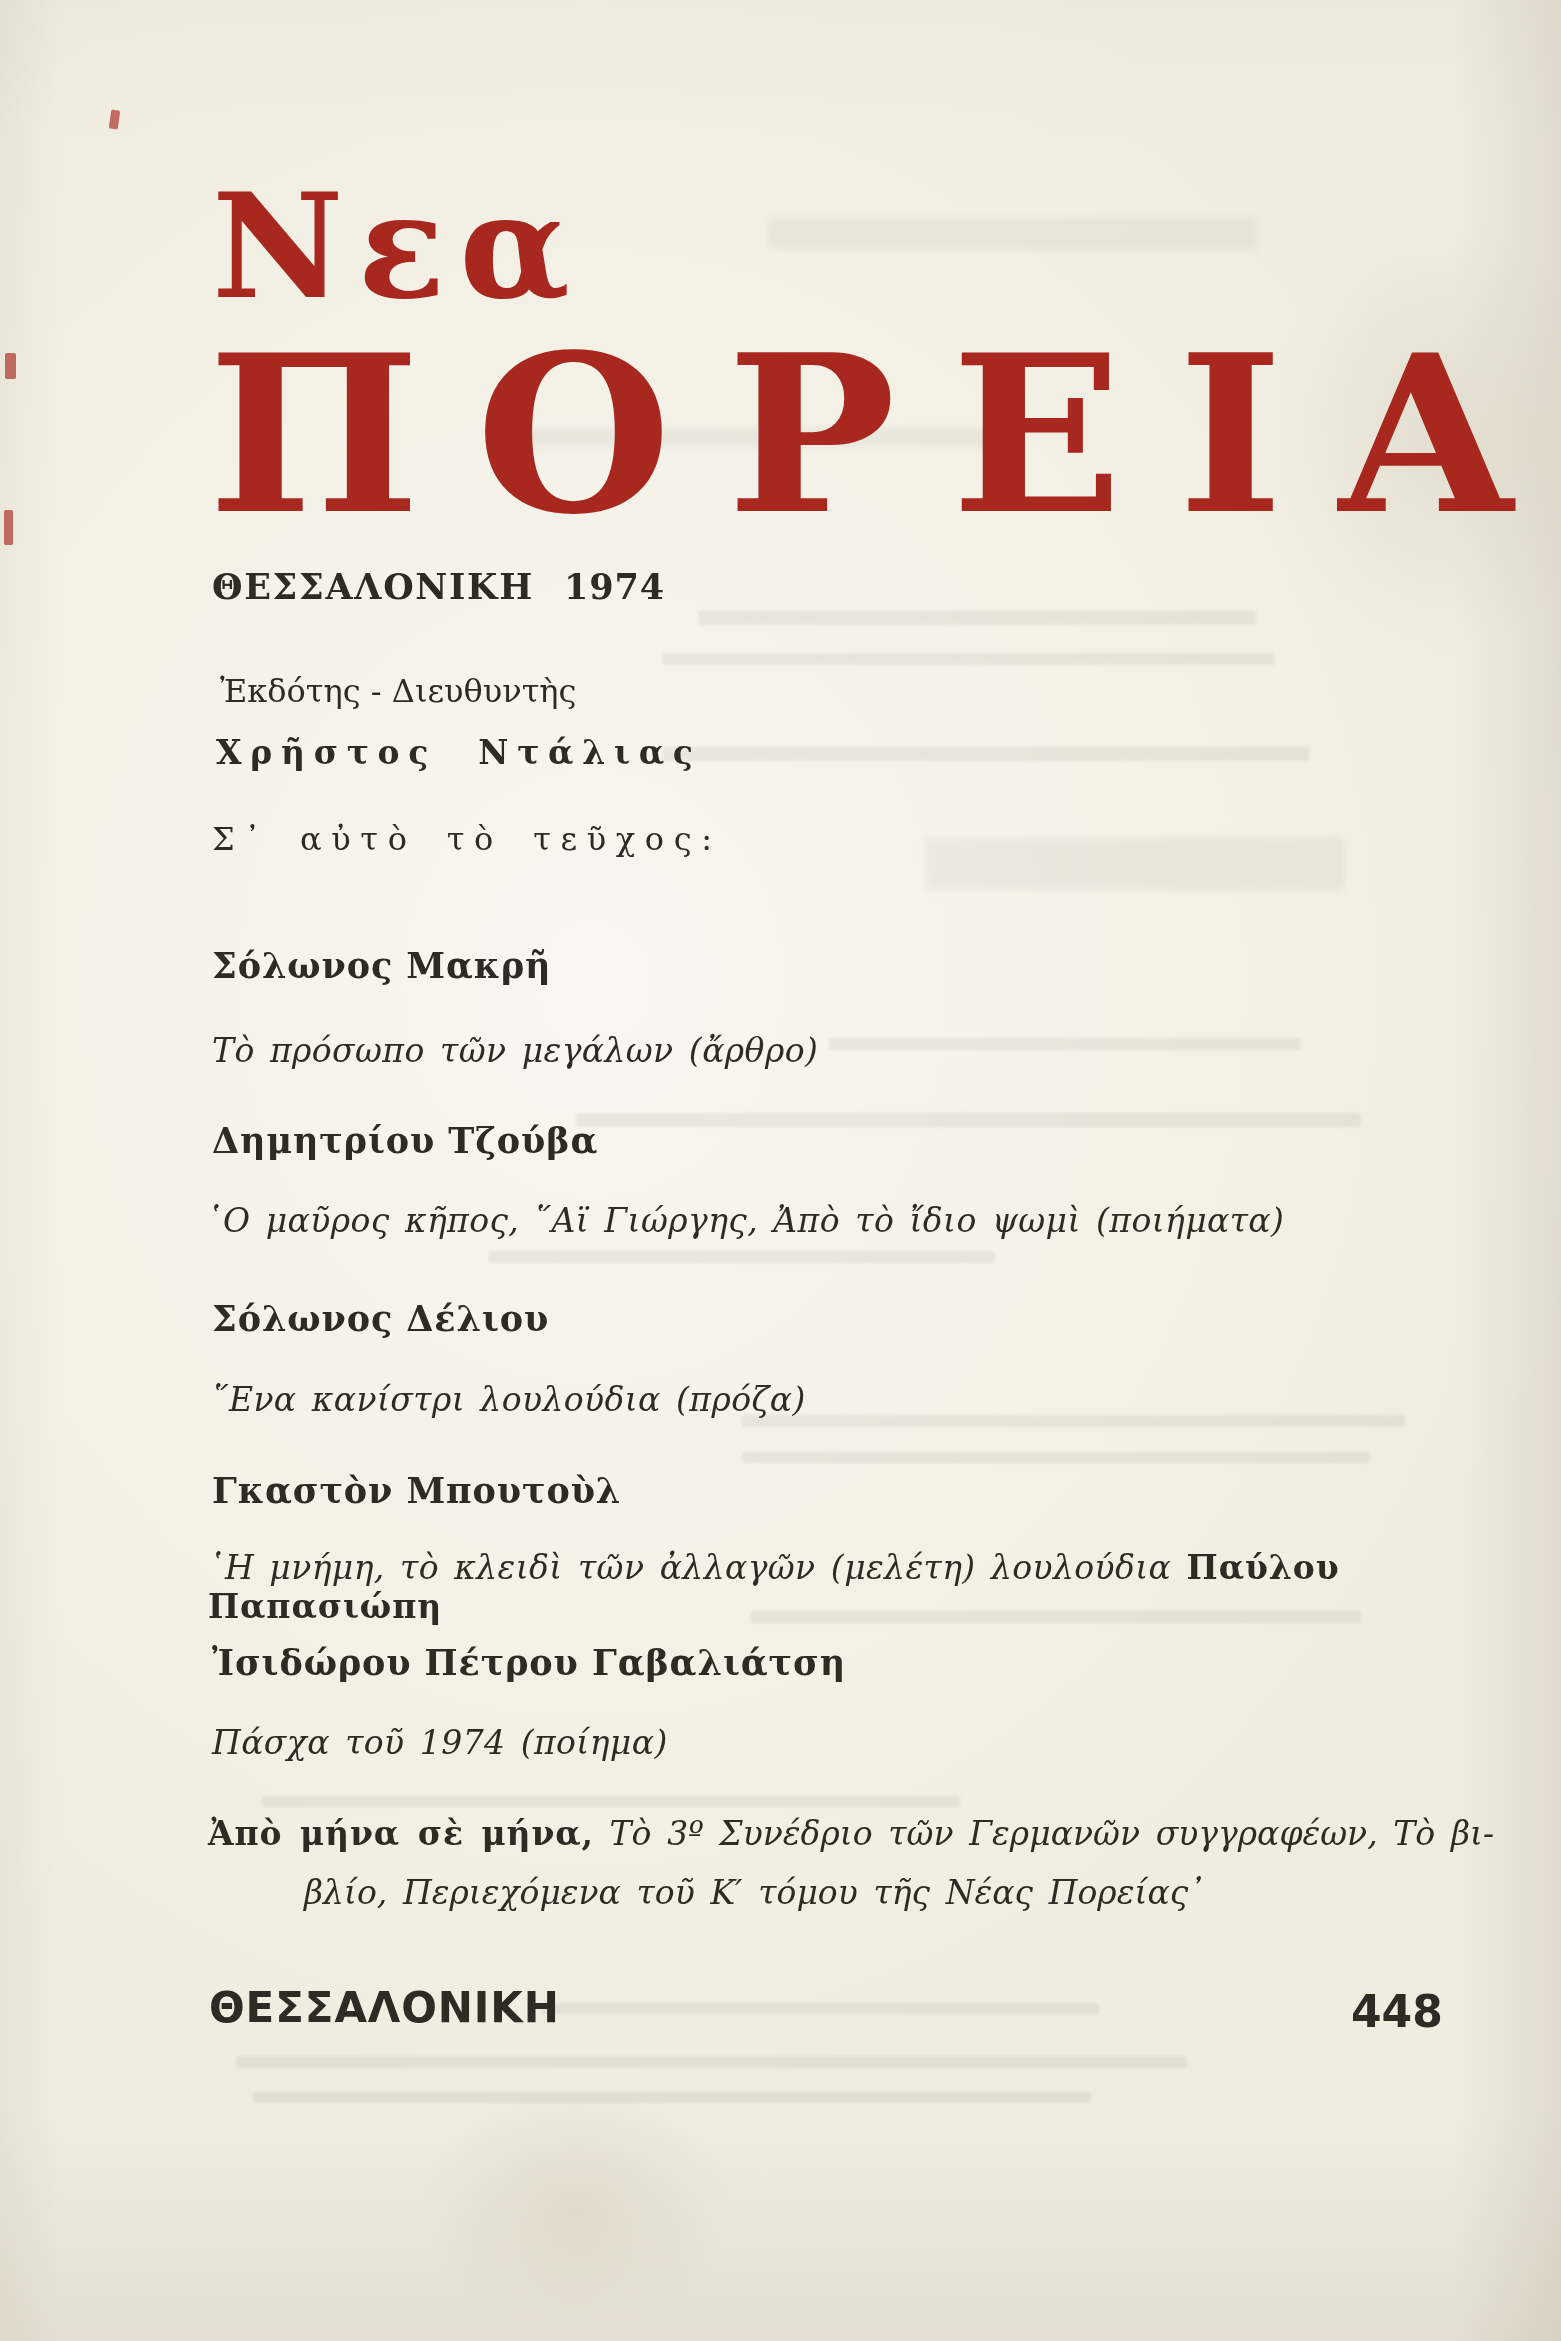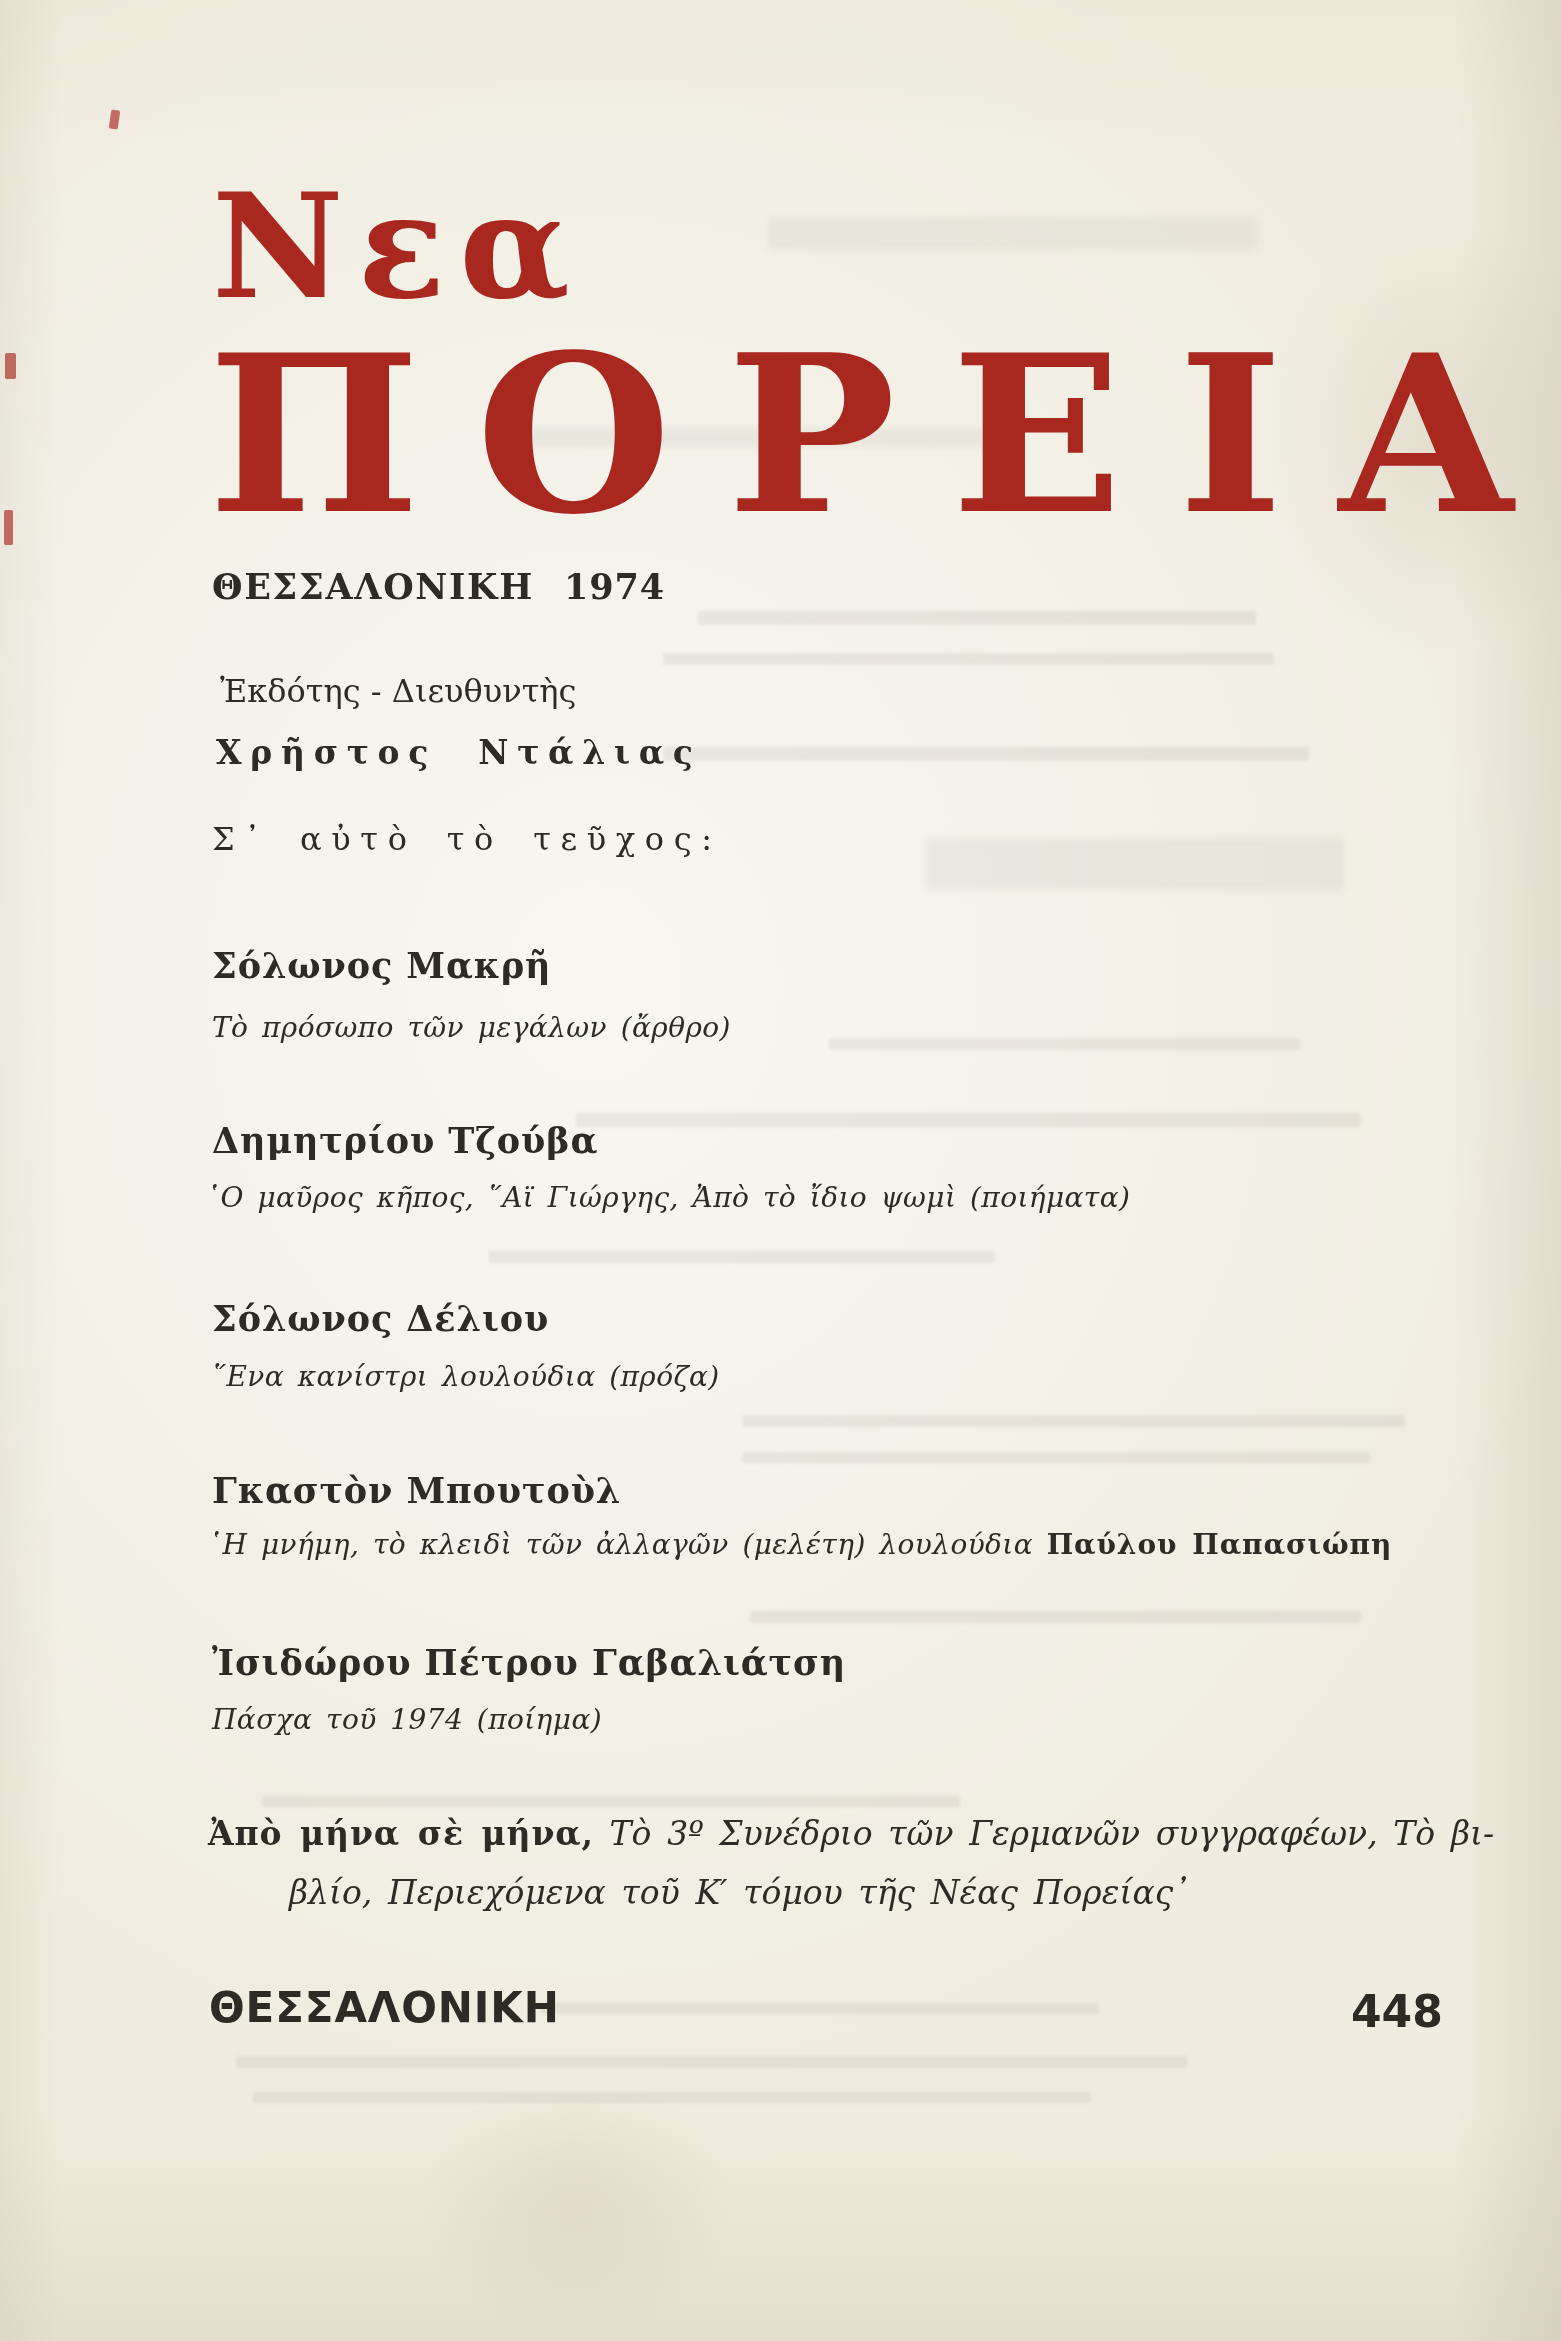--- a/index.html
+++ b/index.html
@@ -33,30 +33,30 @@
   .abs{position:absolute;white-space:nowrap;}
   .red{color:var(--accent-red);}
   .title1{left:212px;top:175px;font-size:144px;line-height:1;font-weight:bold;letter-spacing:14px;}
   .title2{left:208px;top:325px;font-size:218px;line-height:1;font-weight:bold;letter-spacing:54px;transform:scaleX(1.03);transform-origin:left;}
   .cityyear{left:212px;top:566px;font-size:35px;font-weight:bold;letter-spacing:1.7px;}
   .cityyear .year{margin-left:30px;letter-spacing:0.9px;}
   .publabel{left:220px;top:672px;font-size:32px;}
   .pubname{left:216px;top:733px;font-size:33px;font-weight:bold;letter-spacing:8.7px;word-spacing:21px;}
   .heading{left:212px;top:820px;font-size:32px;letter-spacing:9.6px;word-spacing:10.5px;}
   .author{position:absolute;left:212px;font-size:35px;font-weight:bold;letter-spacing:0.9px;}
-  .work{position:absolute;left:212px;font-size:28px;font-style:italic;letter-spacing:0.4px;word-spacing:4.4px;}
+  .work{position:absolute;left:212px;font-size:33px;font-style:italic;letter-spacing:0.4px;word-spacing:4.4px;margin-top:20px;}
   .a1{top:945px;} .w1{top:1011px;}
   .a2{top:1120px;} .w2{top:1181px;left:206px;}
   .a3{top:1298px;} .w3{top:1360px;}
   .a4{top:1470px;} .w4{top:1528px;left:208px;}
   .a5{top:1642px;text-align:center;} .w5{top:1703px;}
   .translator{font-style:normal;font-weight:bold;letter-spacing:0.9px;}
   .paral1{left:208px;top:1814px;font-size:33px;font-style:italic;word-spacing:5.2px;}
   .paral1 .lead{font-style:normal;font-weight:bold;letter-spacing:0.9px;}
-  .paral2{left:289px;top:1873px;font-size:33px;font-style:italic;word-spacing:5.2px;}
+  .paral2{left:304px;top:1873px;font-size:33px;font-style:italic;word-spacing:5.2px;}
   .month{left:209px;top:1983px;font-family:"DejaVu Sans", sans-serif;font-size:42px;font-weight:bold;letter-spacing:0.9px;}
   .issue{left:1351px;top:1986px;font-family:"DejaVu Sans", sans-serif;font-size:44px;font-weight:bold;}
 </style>
 </head>
 <body>
 
 <div class="shade"></div>
 <div class="stain" style="left:1265px;top:218px;width:349px;height:436px;"></div>
 <div class="stain" style="left:419px;top:2077px;width:314px;height:262px;"></div>
 <div class="edge-mark" style="left:110px;top:110px;width:8.7px;height:19px;transform:rotate(8deg);"></div>

